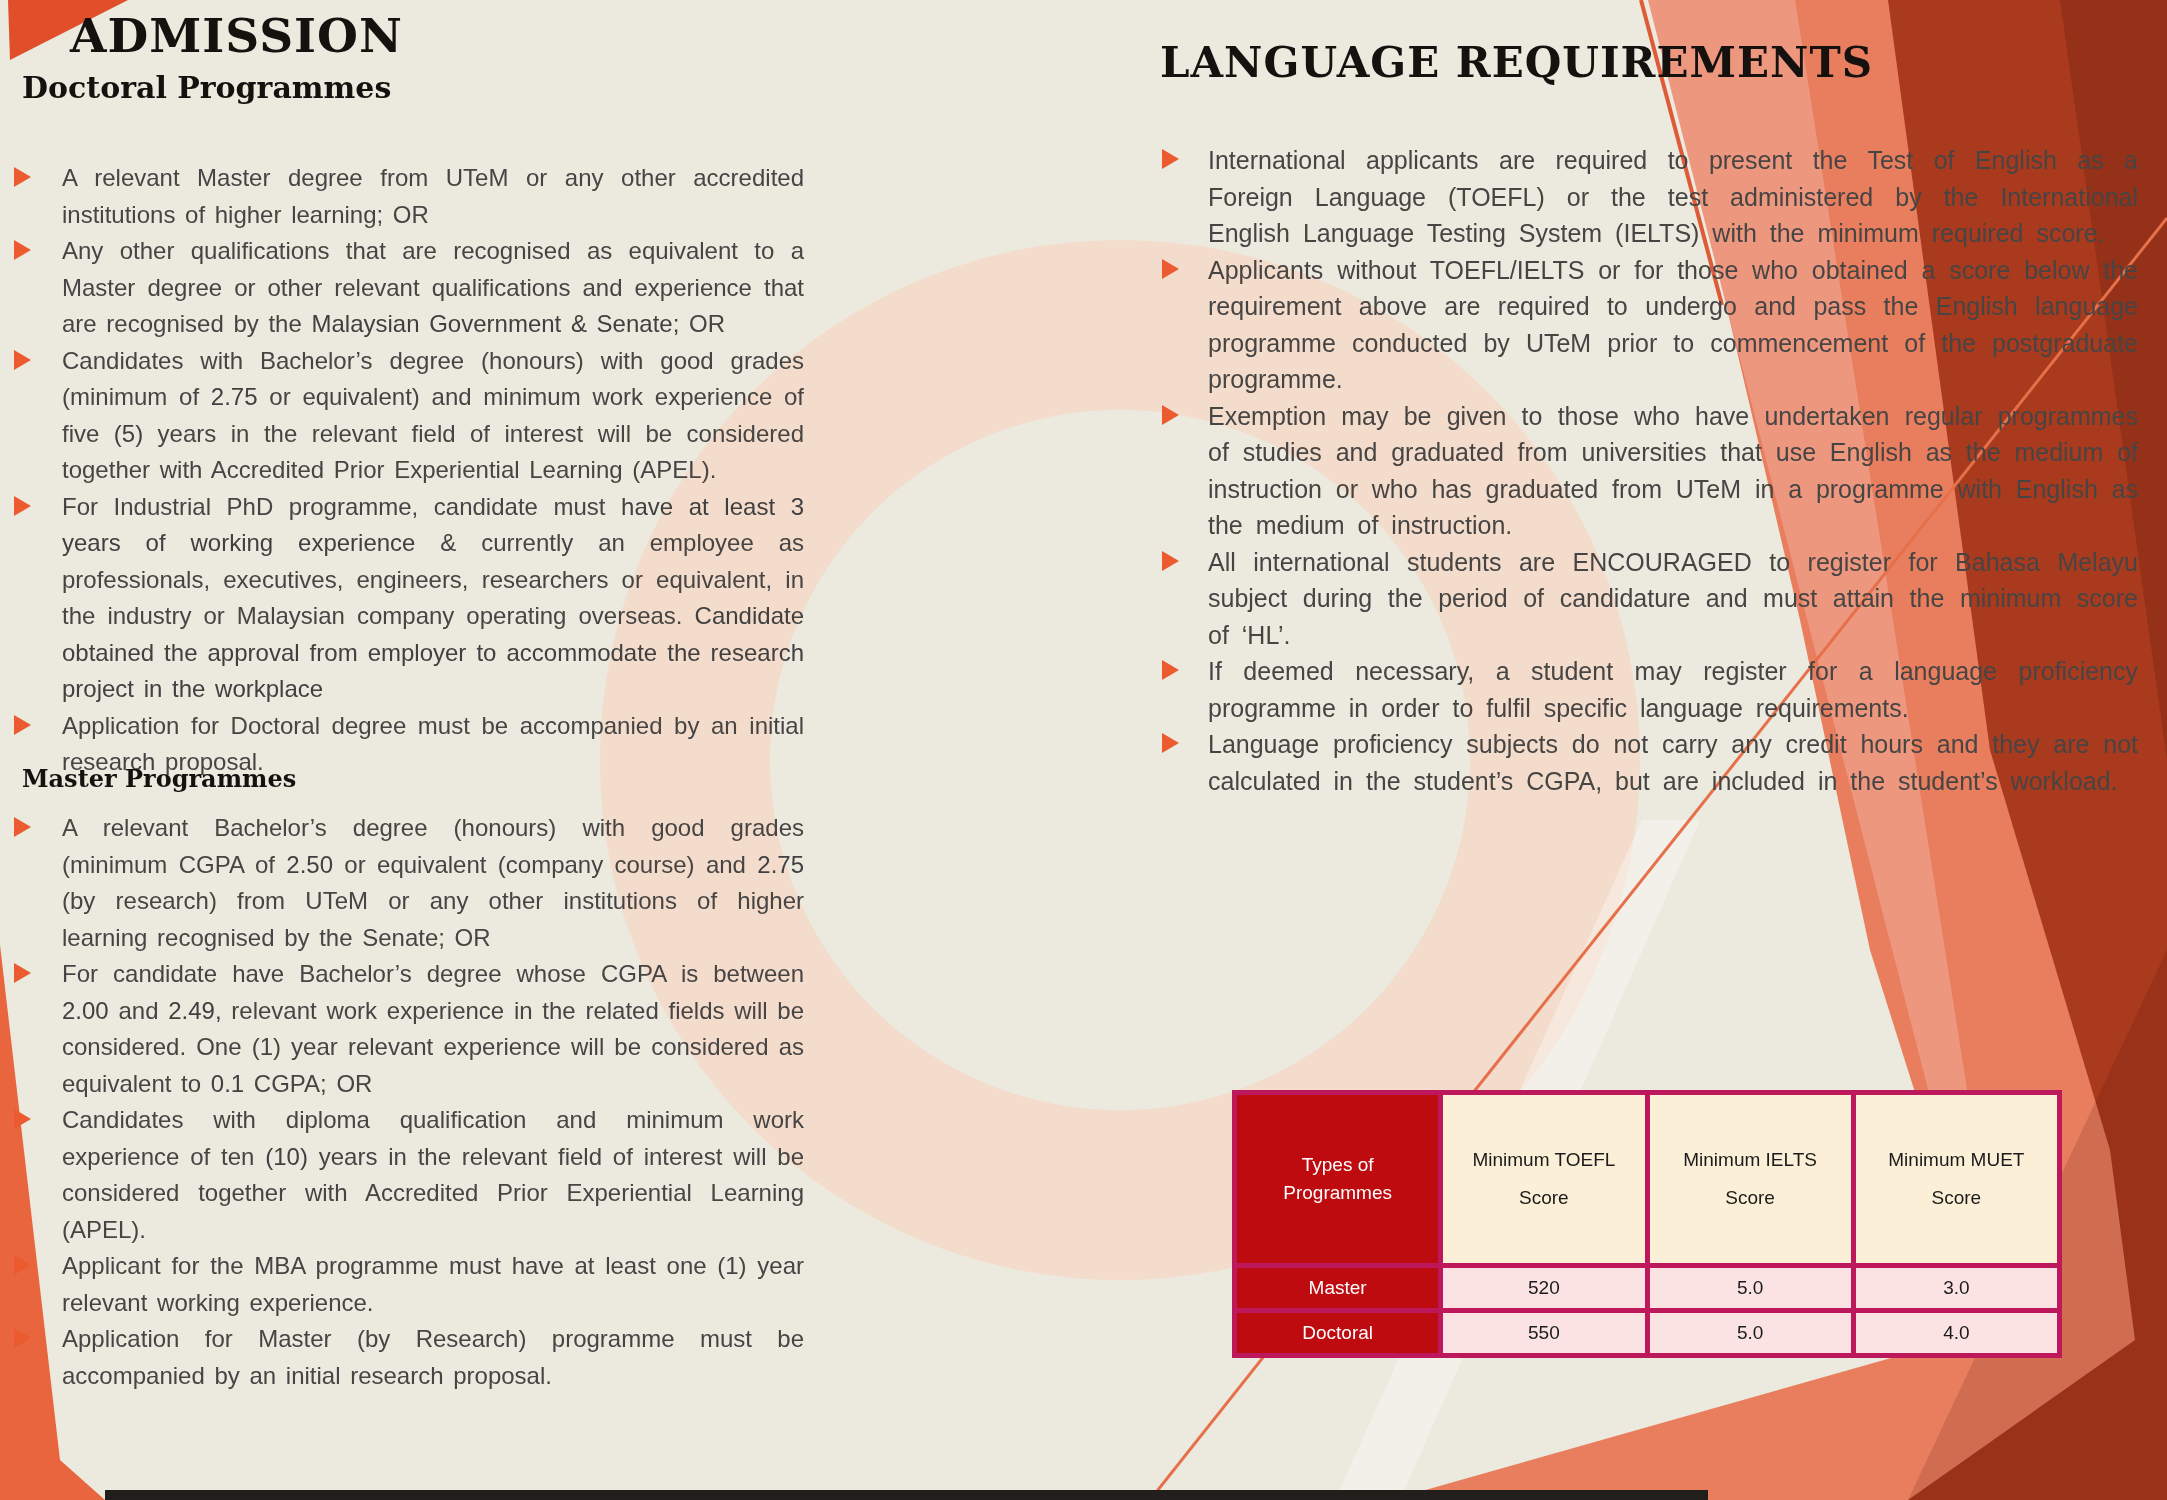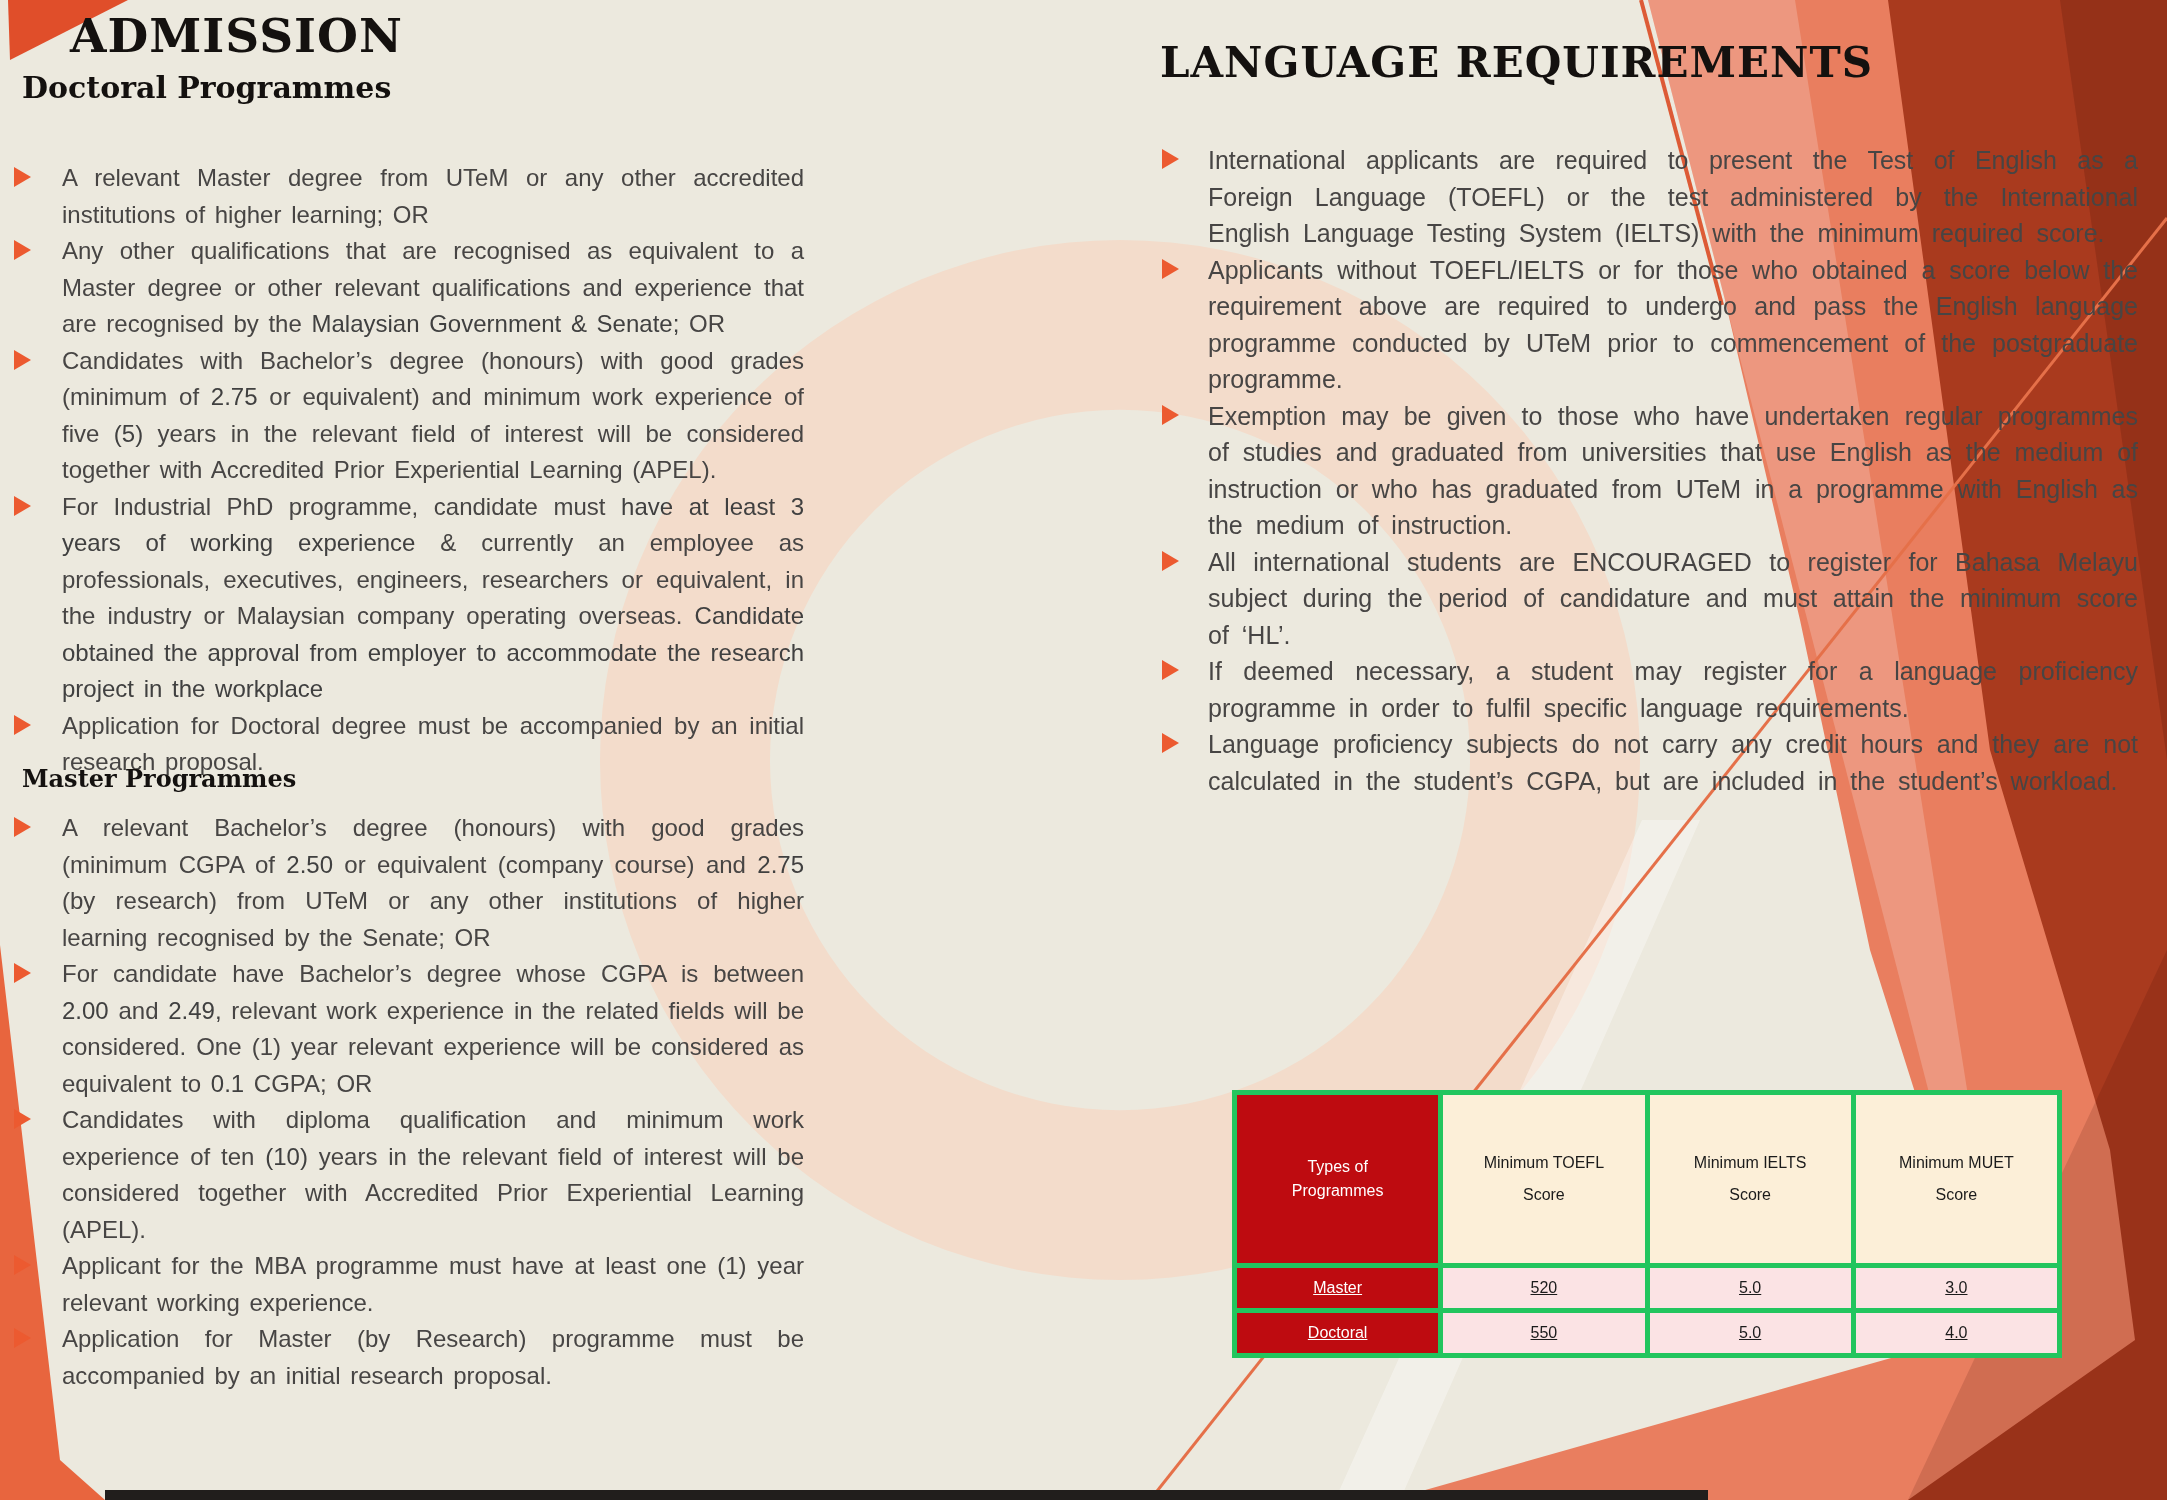--- a/index.html
+++ b/index.html
@@ -22,25 +22,25 @@
       word-spacing:3px;color:#474544;}
   .right-list{left:1162px;top:142px;width:976px;}
   .right-list li{padding-left:46px;font-size:25px;line-height:36.5px;
       word-spacing:6px;color:#474544;}
   .tri{position:absolute;left:0;top:7px;width:0;height:0;
       border-left:17px solid #EC5A30;
       border-top:10.5px solid transparent;border-bottom:10.5px solid transparent;}
   .dk{color:#404040;}
 
   .score-table{position:absolute;left:1232px;top:1090px;width:830px;z-index:2;
-      border-collapse:separate;border-spacing:5px;background:#22c55e;
-      table-layout:fixed;font-size:16px;}
+      border-collapse:separate;border-spacing:5px;background:#be185d;
+      table-layout:fixed;font-size:19px;}
   .score-table th,.score-table td{text-align:center;vertical-align:middle;font-weight:normal;}
   .score-table th{height:168px;padding:0 24px;}
-  .score-table td{height:38px;text-decoration:underline;}
+  .score-table td{height:38px;}
   .c-red{background:#BE0B10;color:#FFFFFF;line-height:1.5;}
   .c-cream{background:#FCEFD8;color:#1B1B1B;line-height:2.0;}
   .c-pink{background:#FBE3E4;color:#1B1B1B;margin-left:21px;}
 </style>
 </head>
 <body>
 
 <div class="page">
 
   <svg class="decor" width="2167" height="1500" viewBox="0 0 2167 1500">

